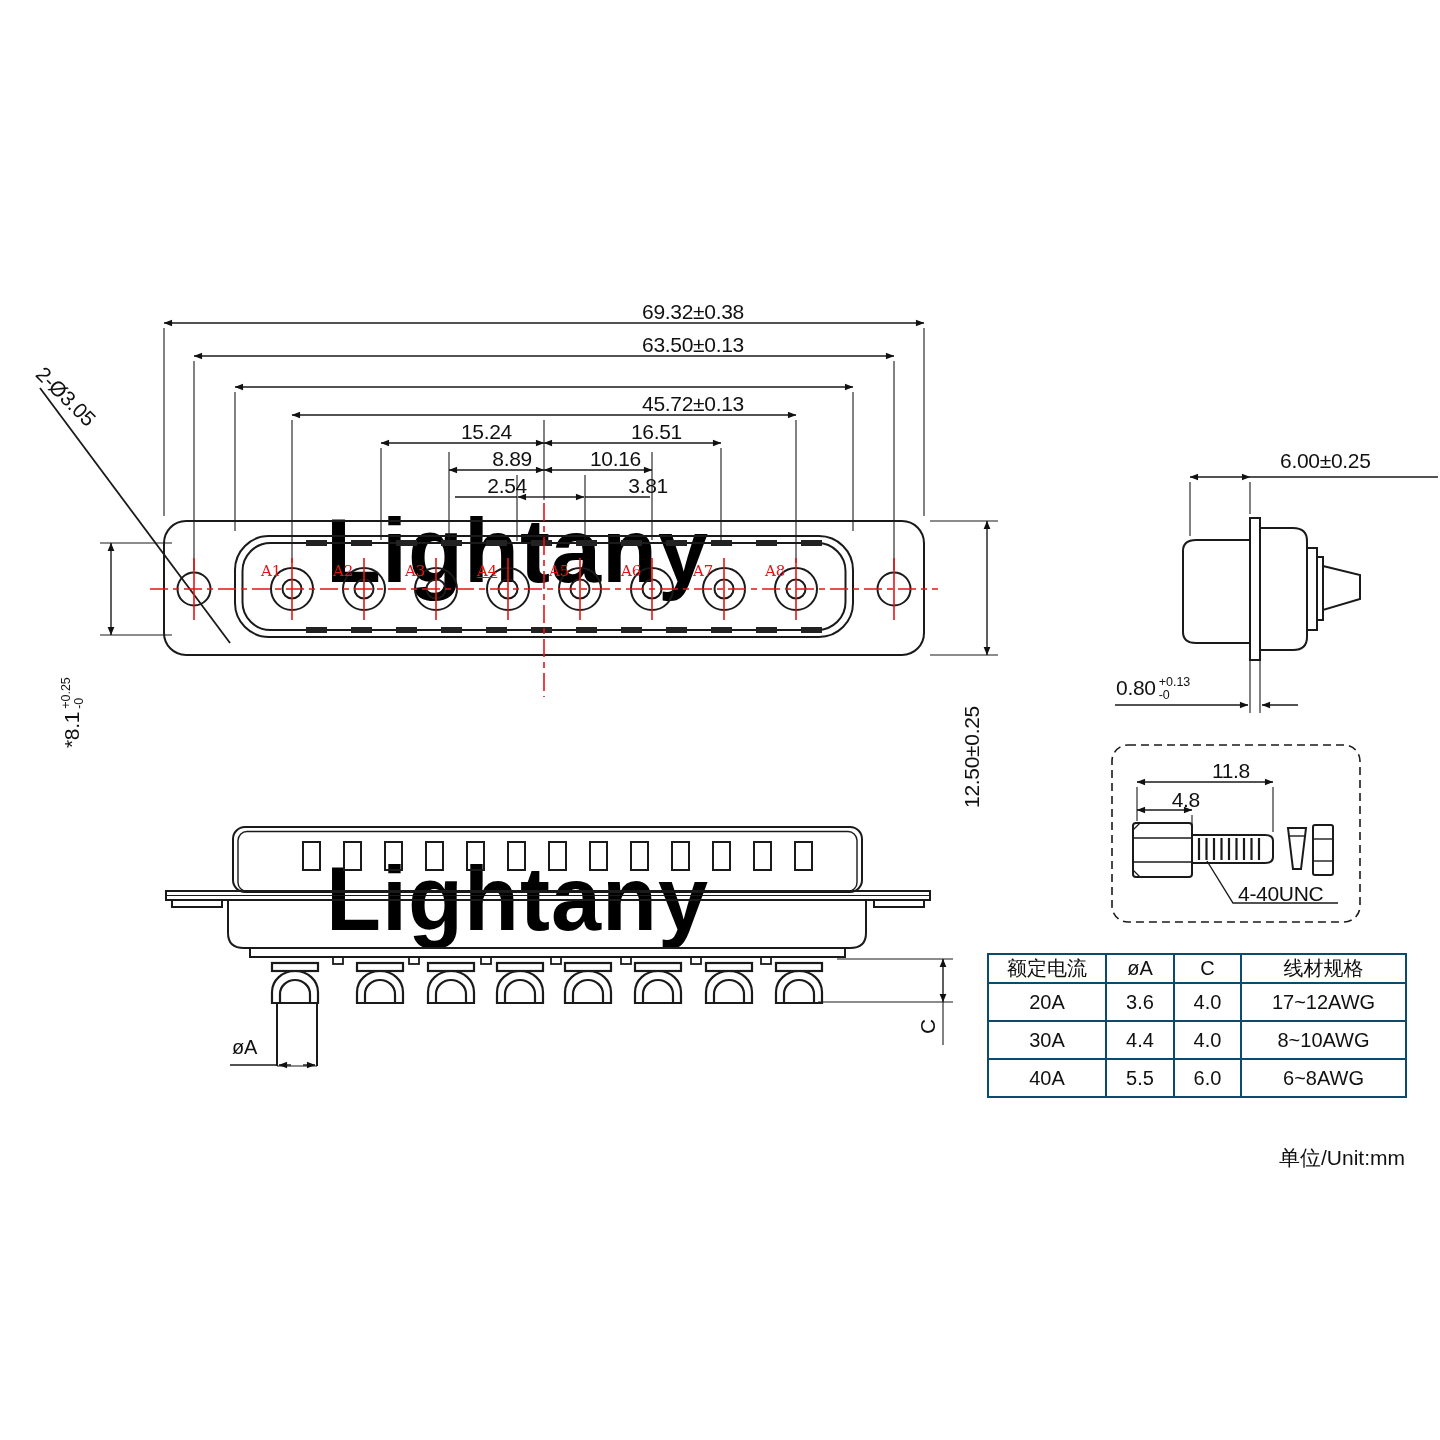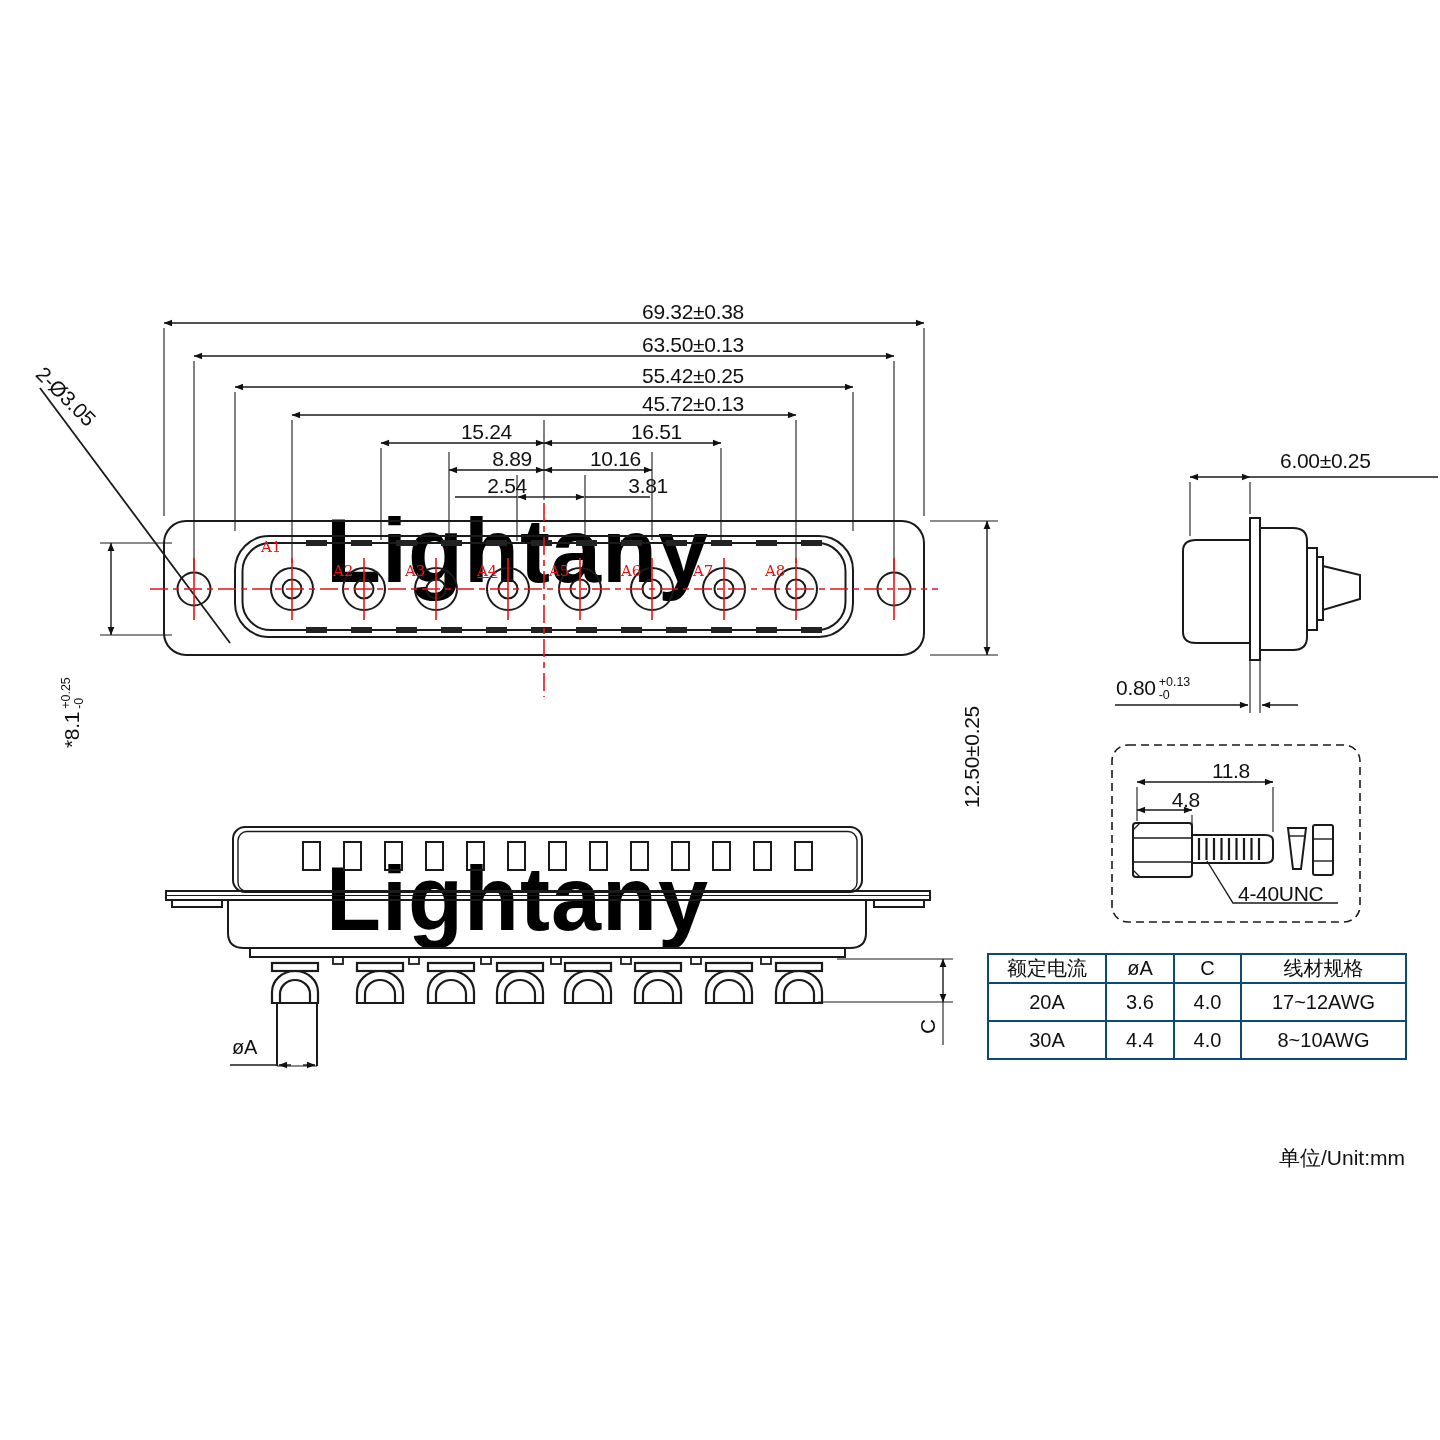--- a/index.html
+++ b/index.html
@@ -272,41 +272,40 @@
       <path d="M303,1065 H315" marker-end="url(#ma)"></path>
       <path d="M837,959 H953" stroke-width="1.1"></path>
         <path d="M818,1002 H953" stroke-width="1.1"></path>
       <path d="M943,959 V1002" marker-start="url(#ma)" marker-end="url(#ma)"></path>
       <path d="M943,1002 V1045" stroke-width="1.1"></path>
     </g>
   </svg>
 
   <div class="txt ctr" style="left:344px;top:300px;width:400px;">69.32±0.38</div>
   <div class="txt ctr" style="left:344px;top:333px;width:400px;">63.50±0.13</div>
-  <div class="txt ctr" style="left:344px;top:364px;width:400px;">55.42±0.25</div>
   <div class="txt ctr" style="left:344px;top:392px;width:400px;">45.72±0.13</div>
   <div class="txt ctr" style="left:412px;top:420px;width:100px;">15.24</div>
   <div class="txt ctr" style="left:582px;top:420px;width:100px;">16.51</div>
   <div class="txt ctr" style="left:442px;top:447px;width:90px;">8.89</div>
   <div class="txt ctr" style="left:551px;top:447px;width:90px;">10.16</div>
   <div class="txt ctr" style="left:437px;top:474px;width:90px;">2.54</div>
   <div class="txt ctr" style="left:578px;top:474px;width:90px;">3.81</div>
 
   <div class="txt rot45" style="left:48px;top:362px;">2-Ø3.05</div>
 
   <div class="txt rot90" style="left:60px;top:748px;">
     <span>*8.1</span><span class="tol">
         <span>+0.25</span>
         <span>-0</span>
       </span>
   </div>
 
   <div class="txt rot90" style="left:960px;top:808px;">12.50±0.25</div>
 
-  <div class="pinlbl" style="left:261px;top:538px;">A1</div>
+  <div class="pinlbl" style="left:261px;top:562px;">A1</div>
   <div class="pinlbl" style="left:333px;top:562px;">A2</div>
   <div class="pinlbl" style="left:405px;top:562px;">A3</div>
   <div class="pinlbl" style="left:477px;top:562px;text-decoration:underline;">A4</div>
   <div class="pinlbl" style="left:549px;top:562px;">A5</div>
   <div class="pinlbl" style="left:621px;top:562px;">A6</div>
   <div class="pinlbl" style="left:693px;top:562px;">A7</div>
   <div class="pinlbl" style="left:765px;top:562px;">A8</div>
 
   <div class="txt" style="left:1280px;top:449px;">6.00±0.25</div>
   <div class="txt" style="left:1116px;top:676px;">
@@ -342,18 +341,24 @@
       <td>3.6</td>
       <td>4.0</td>
       <td>17~12AWG</td>
     </tr>
     <tr>
       <td>30A</td>
       <td>4.4</td>
       <td>4.0</td>
       <td>8~10AWG</td>
     </tr>
+    <tr>
+      <td>40A</td>
+      <td>5.5</td>
+      <td>6.0</td>
+      <td>6~8AWG</td>
+    </tr>
   </tbody>
     </table>
 
   <div class="unit" style="left:1165px;top:1144px;width:240px;">单位/Unit:mm</div>
 
 </div>
 
 </body></html>

